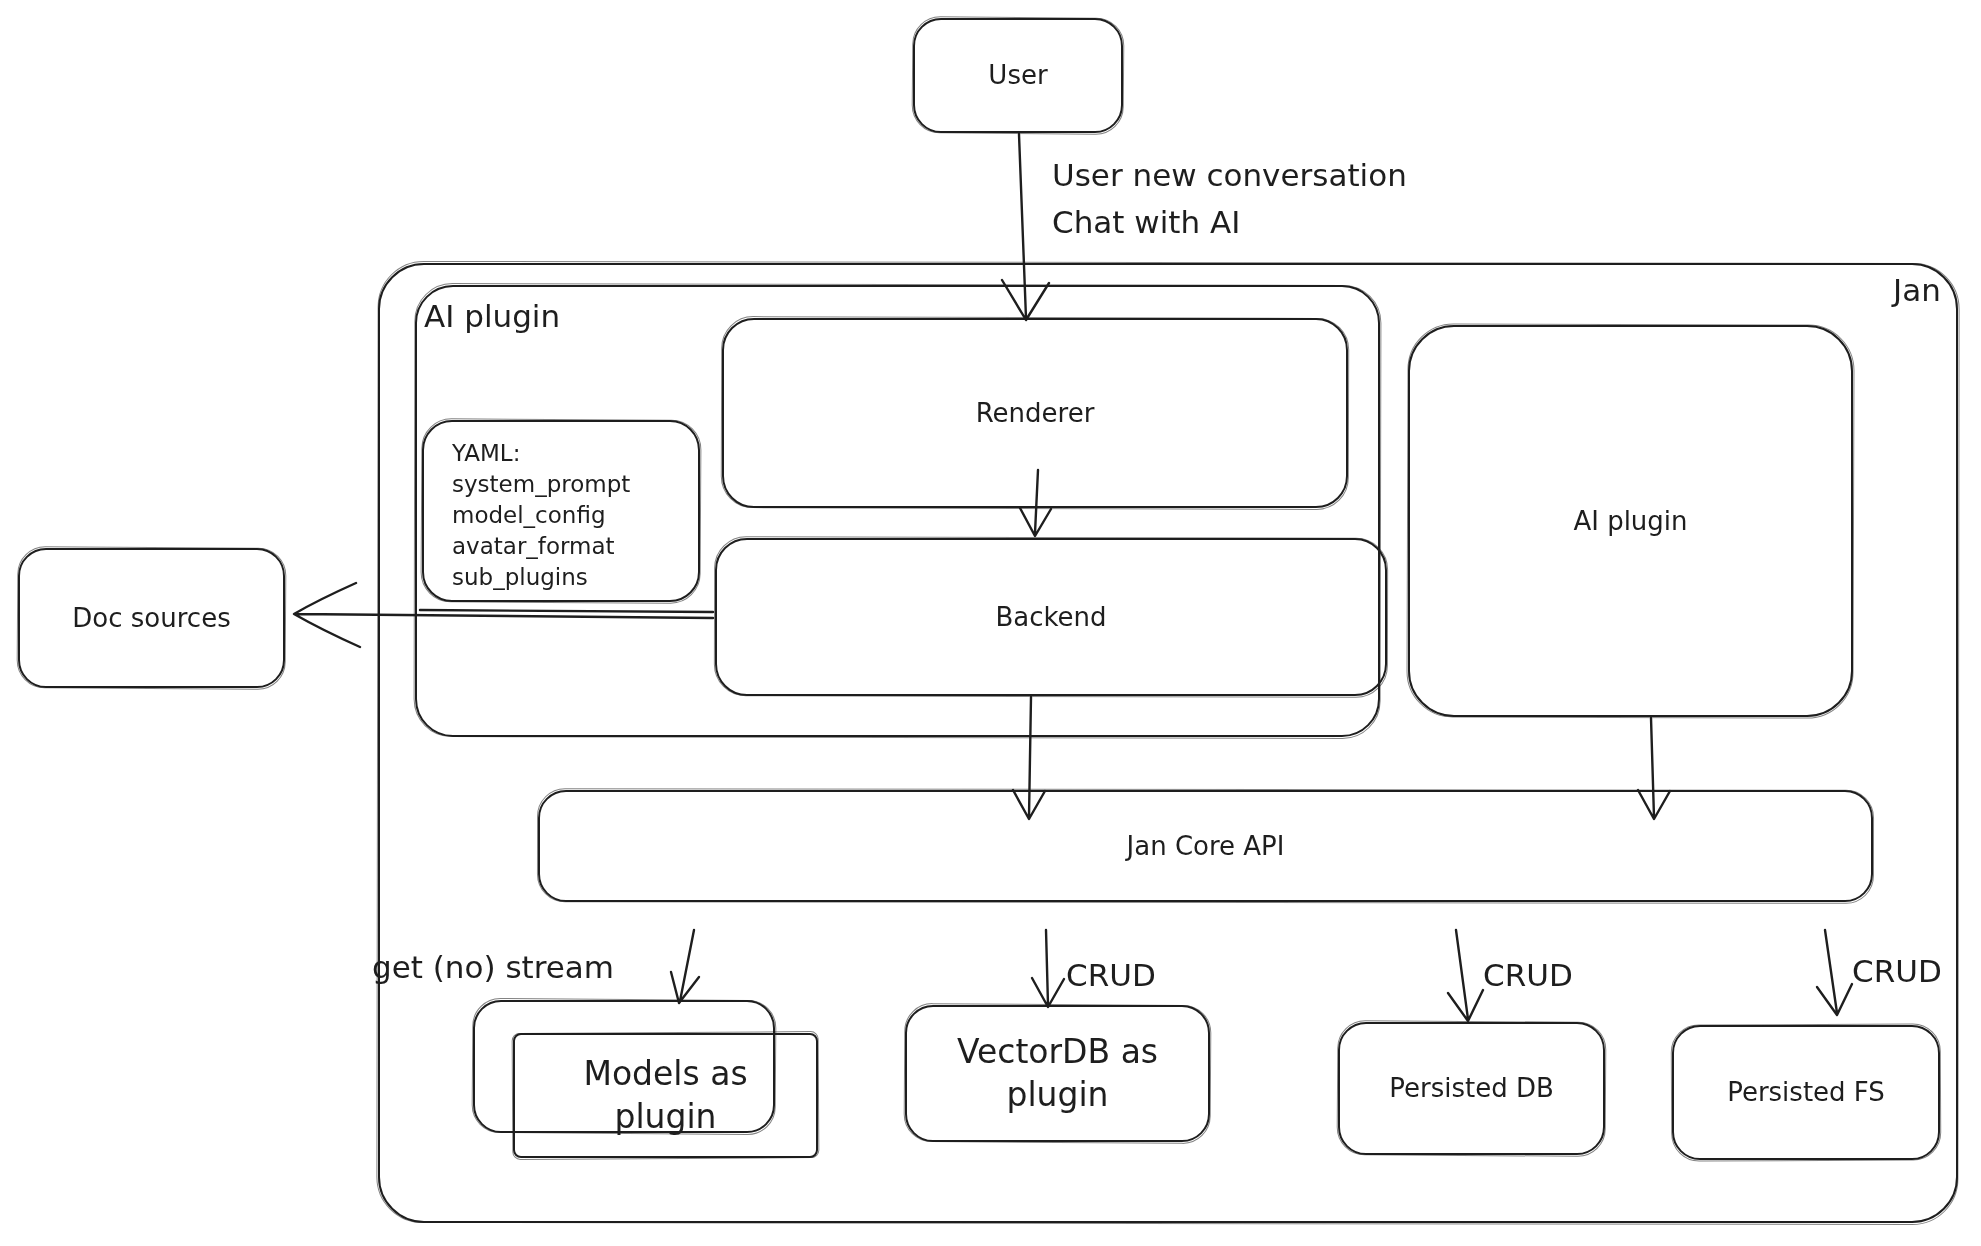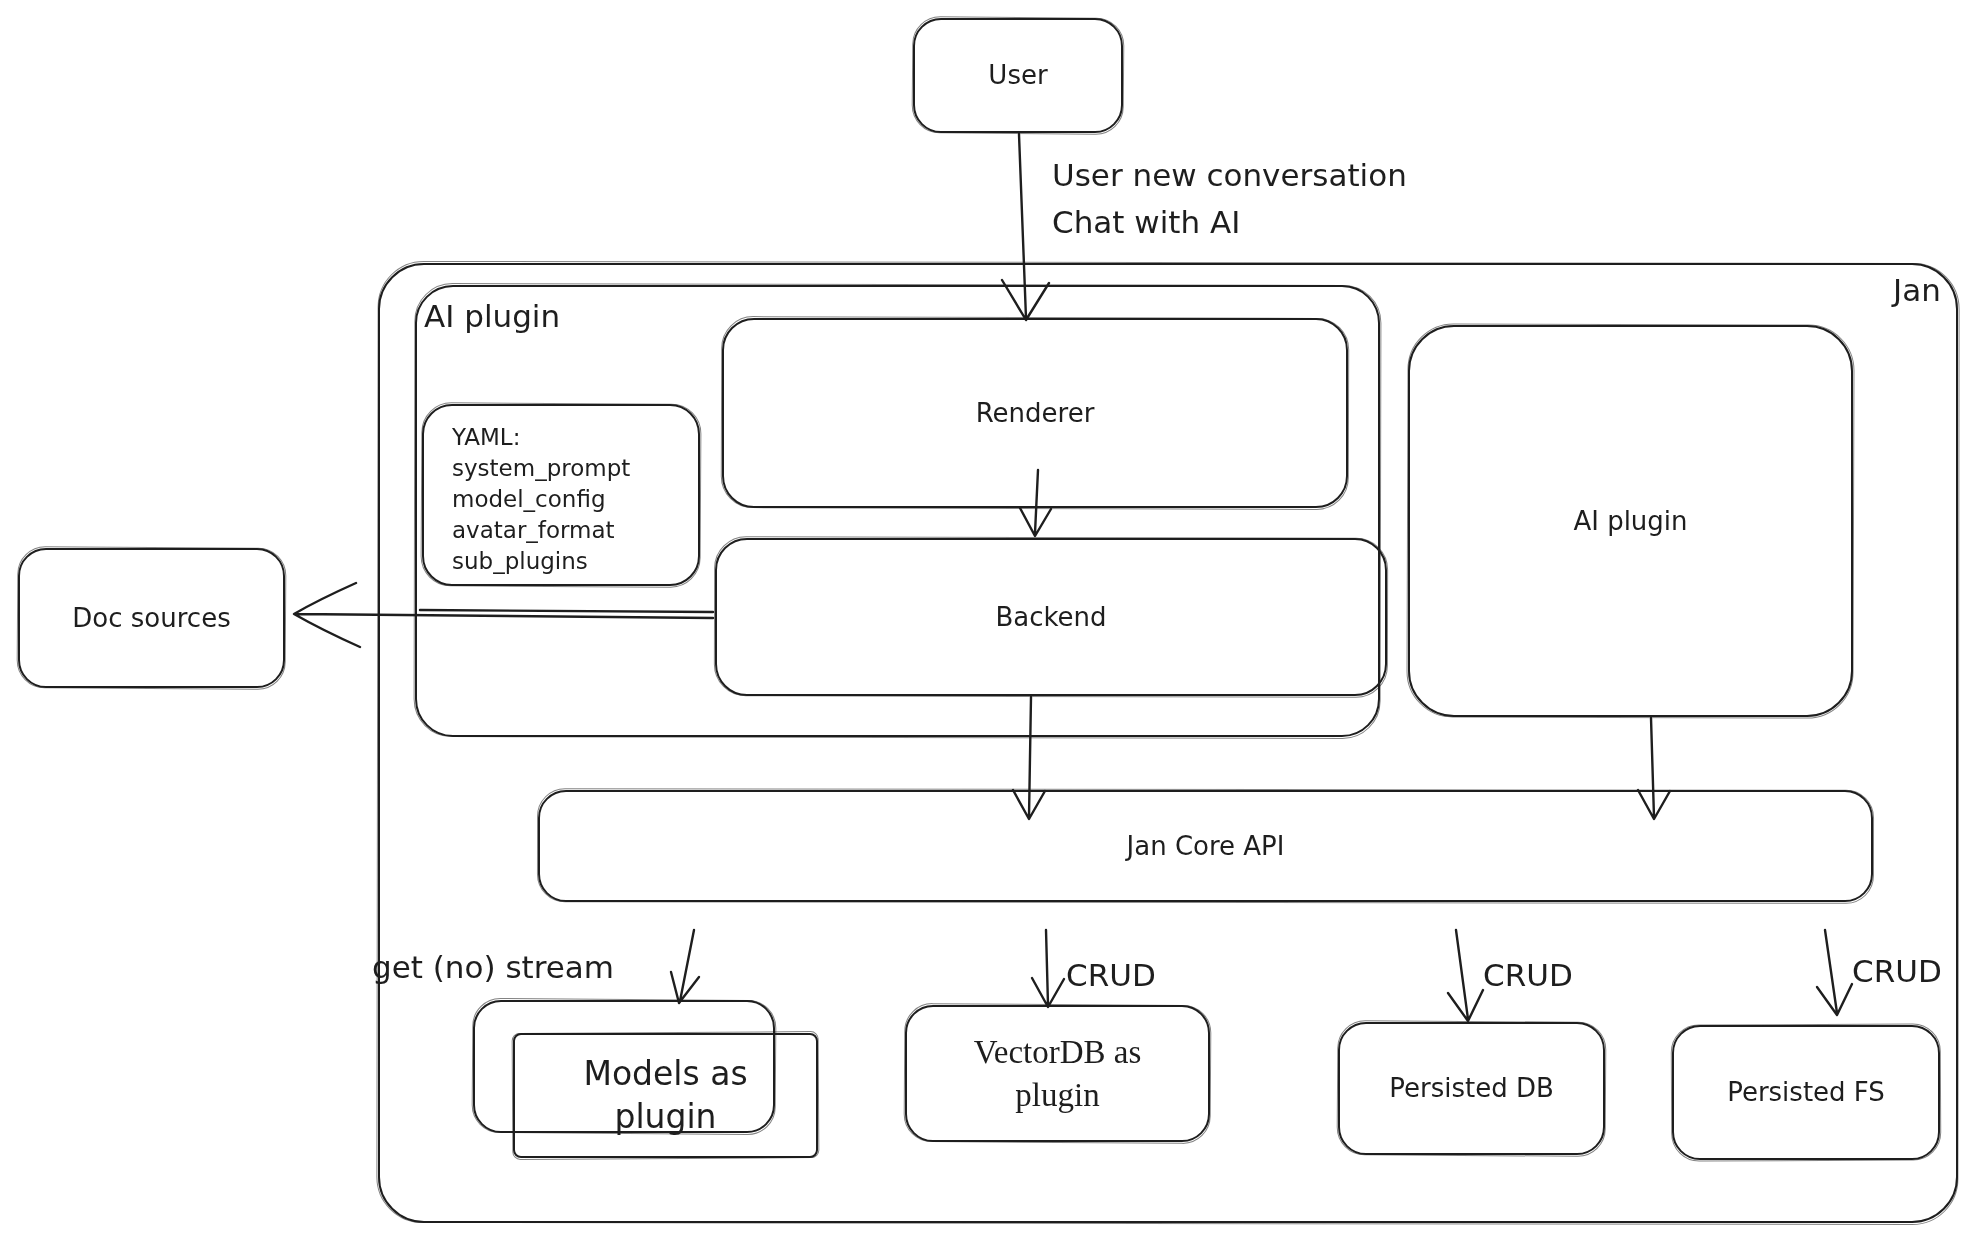--- a/index.html
+++ b/index.html
@@ -55,21 +55,21 @@
   <div class="corner-label" style="left:424px;top:298px;">AI plugin</div>
 
   <div class="box" style="left:913px;top:18px;width:210px;height:115px;border-radius:28px;--tilt:.5deg;">
     <div class="node-label">User</div>
   </div>
 
   <div class="box" style="left:722px;top:318px;width:626px;height:190px;border-radius:32px;--tilt:.18deg;">
     <div class="node-label">Renderer</div>
   </div>
 
-  <div class="box" style="left:422px;top:404px;width:278px;height:182px;border-radius:30px;--tilt:.35deg;">
+  <div class="box" style="left:422px;top:420px;width:278px;height:182px;border-radius:30px;--tilt:.35deg;">
     <div class="yaml-text">
       <div>YAML:</div>
       <div>system_prompt</div>
       <div>model_config</div>
       <div>avatar_format</div>
       <div>sub_plugins</div>
     </div>
   </div>
 
   <div class="box" style="left:715px;top:538px;width:672px;height:158px;border-radius:32px;--tilt:.15deg;">
@@ -89,21 +89,21 @@
   </div>
 
   <div class="box" style="left:473px;top:1000px;width:302px;height:133px;border-radius:28px;--tilt:.45deg;"></div>
   <div class="box" style="left:513px;top:1033px;width:305px;height:125px;border-radius:8px;--tilt:-.35deg;">
     <div class="two-line">
       <div>Models as</div>
       <div>plugin</div>
     </div>
   </div>
 
-  <div class="box" style="left:905px;top:1005px;width:305px;height:137px;border-radius:28px;font-family:Liberation Serif, serif;--tilt:.4deg;">
+  <div class="box" style="left:905px;top:1005px;width:305px;height:137px;border-radius:28px;--tilt:.4deg;">
     <div class="two-line">
       <div>VectorDB as</div>
       <div>plugin</div>
     </div>
   </div>
 
   <div class="box" style="left:1338px;top:1022px;width:267px;height:133px;border-radius:28px;--tilt:.4deg;">
     <div class="node-label">Persisted DB</div>
   </div>
 

